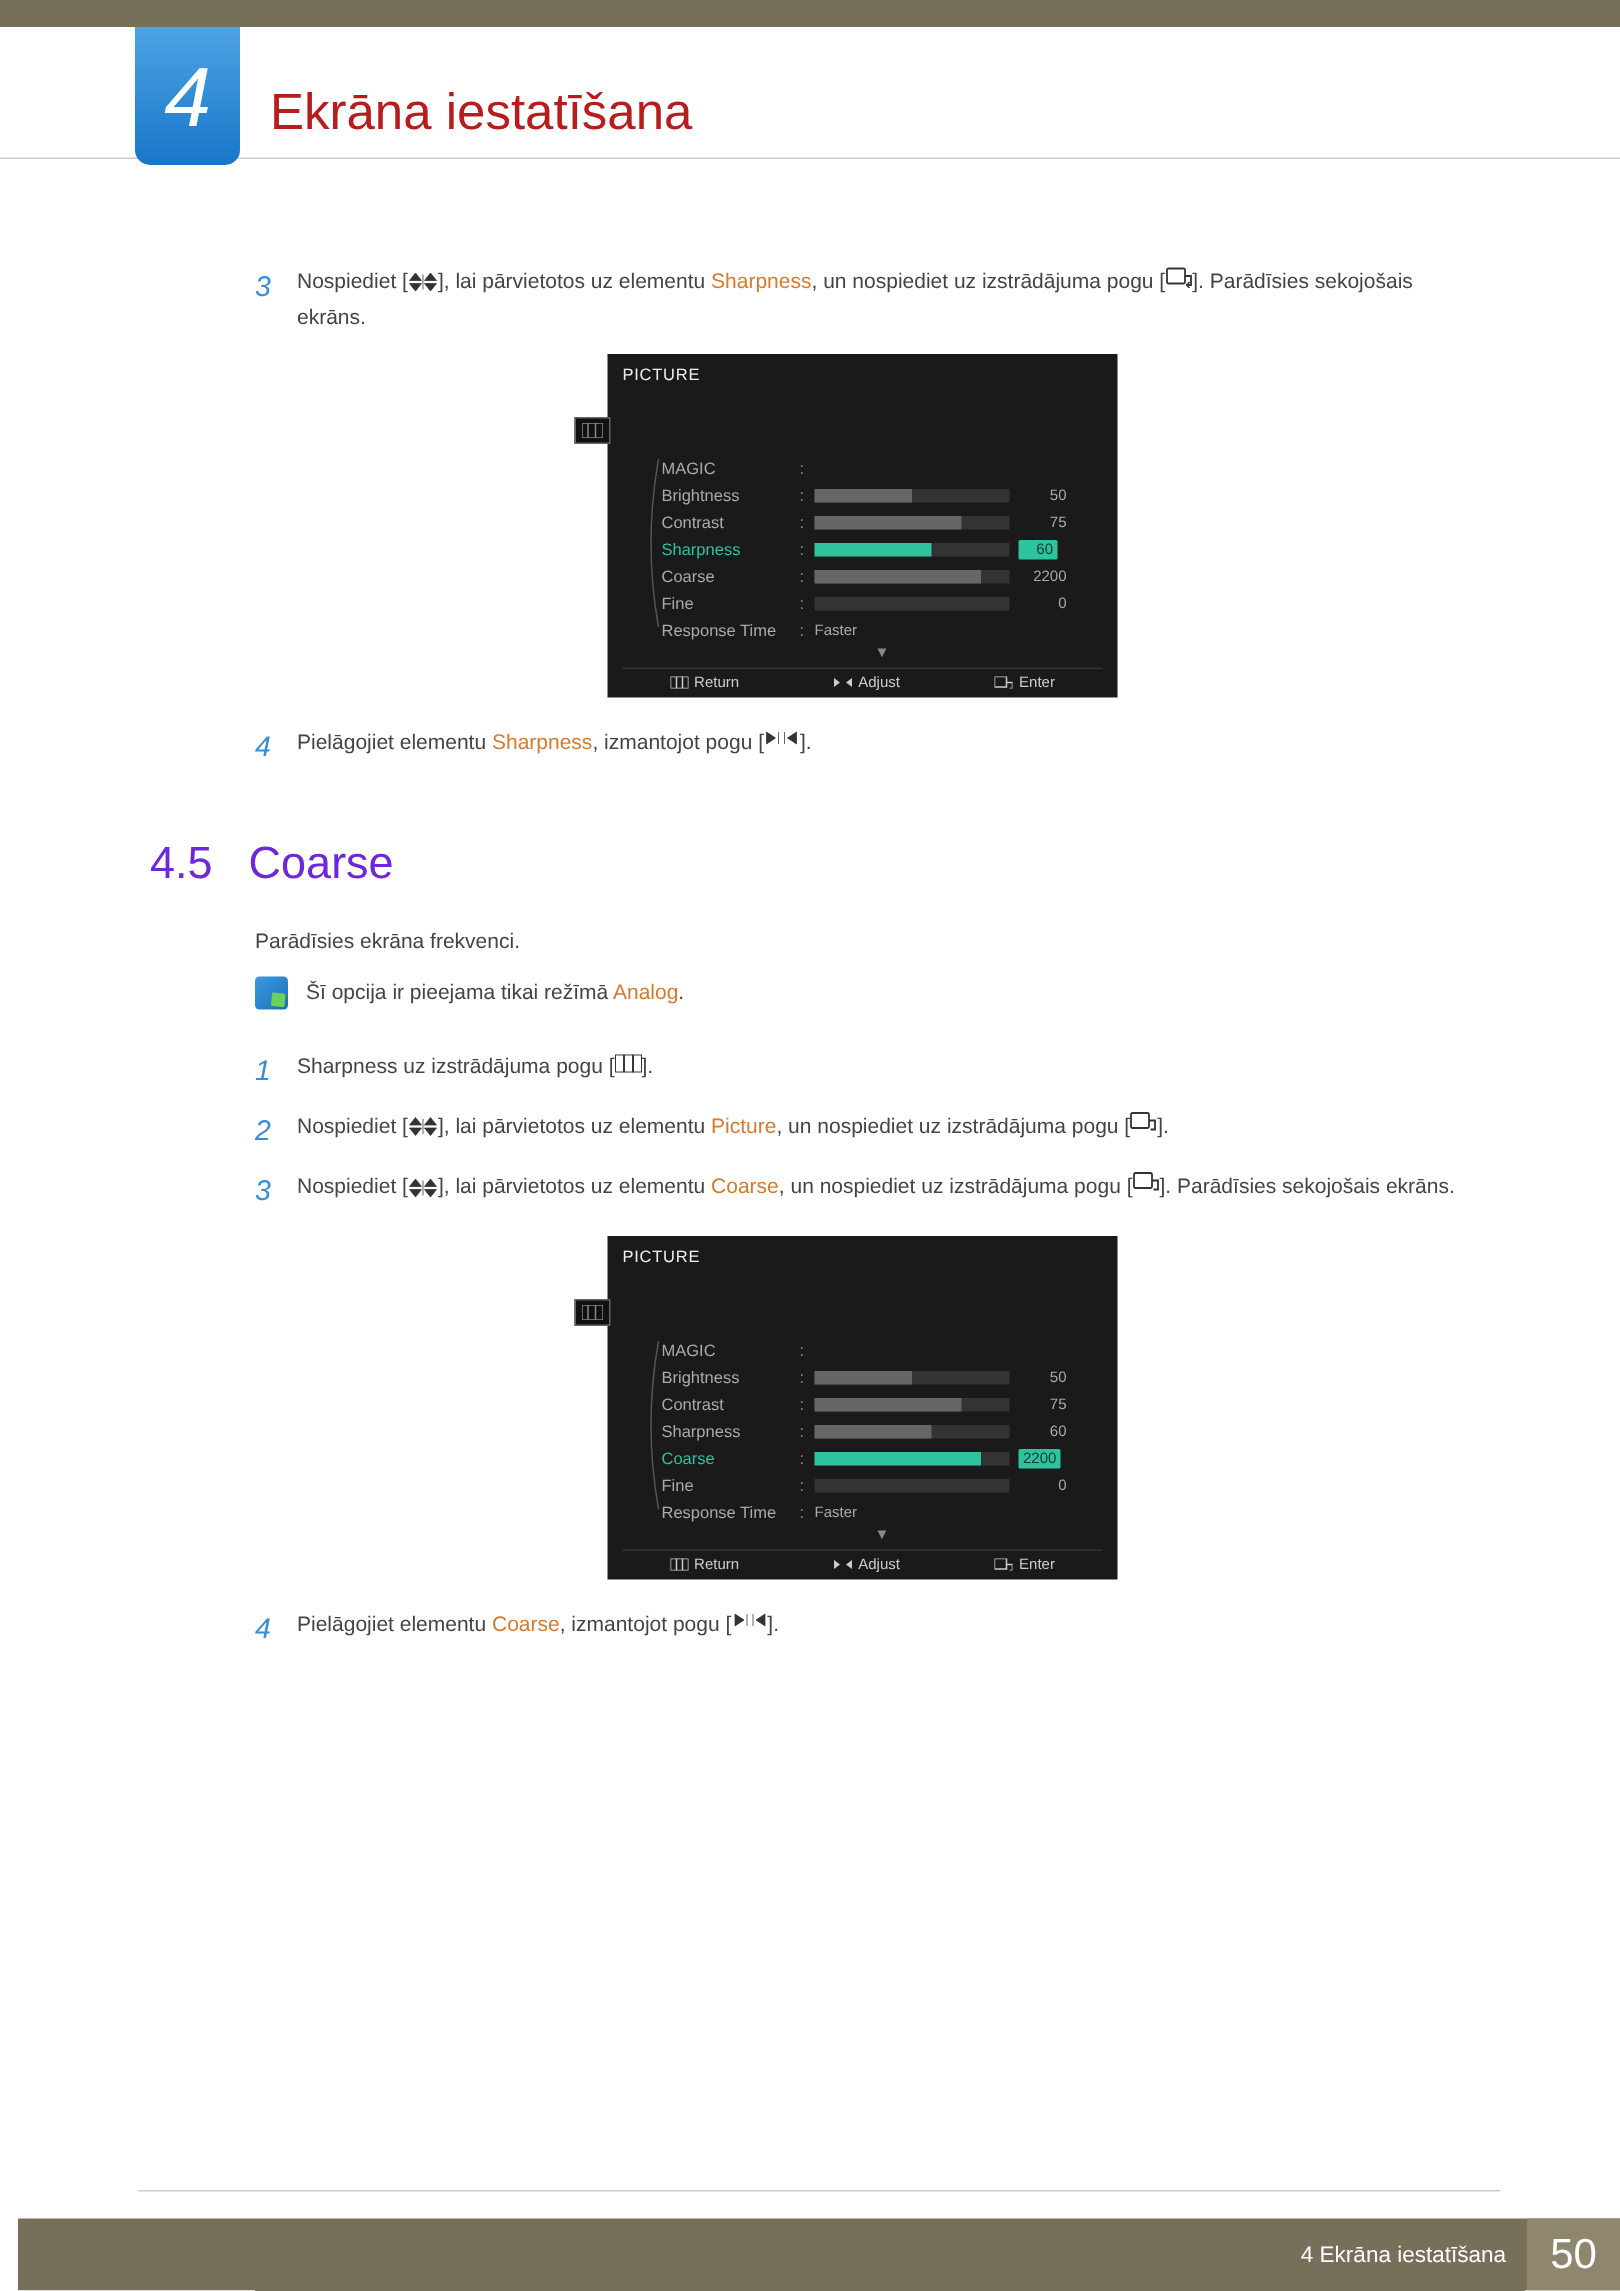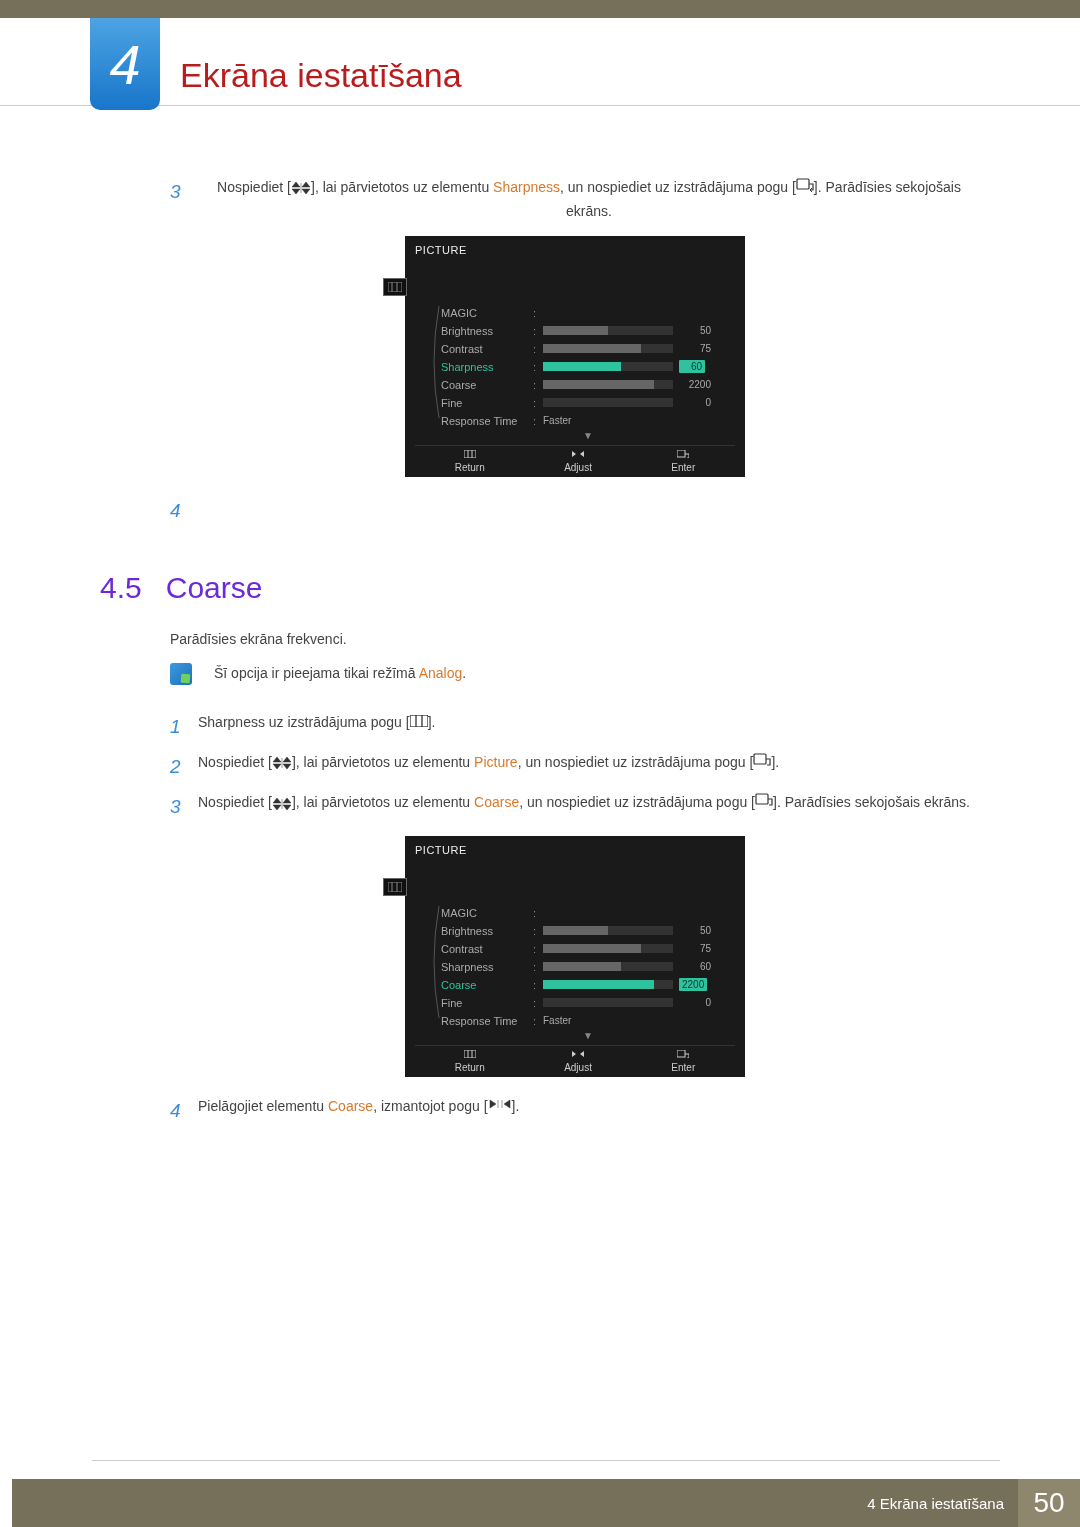--- a/index.html
+++ b/index.html
@@ -8,21 +8,21 @@
   .top-bar { background: #76705a; height: 18px; }
   
   .header { padding: 20px 0 10px 90px; border-bottom: 1px solid #ccc; position: relative; }
   .chapter-tab { position: absolute; left: 90px; top: 0; width: 70px; height: 92px; background: linear-gradient(180deg, #4da3e3, #1876c9); border-radius: 0 0 10px 10px; display: flex; align-items: center; justify-content: center; }
   .chapter-tab span { color: #fff; font-size: 56px; font-weight: 300; font-style: italic; }
   .chapter-title { margin-left: 90px; font-size: 34px; color: #b91c1c; font-weight: 400; padding-top: 18px; }
   
   .content { padding: 70px 100px 0 170px; }
   .step { display: flex; margin-bottom: 8px; line-height: 1.7; }
   .step-num { color: #3b8dd6; font-style: italic; font-size: 19px; width: 28px; flex-shrink: 0; }
-  .step-text { font-size: 14px; color: #444; text-align: center; }
+  .step-text { font-size: 14px; color: #444; }
   .kw { color: #d87a2e; }
   
   .icon-nav { display: inline-flex; align-items: center; vertical-align: middle; }
   .icon-nav svg { width: 20px; height: 14px; }
   .icon-enter svg { width: 18px; height: 14px; }
   .icon-menu svg { width: 18px; height: 12px; }
   .icon-lr svg { width: 24px; height: 14px; }
   
   .osd { width: 340px; margin: 12px auto 18px auto; background: #1a1a1a; color: #bbb; font-size: 11px; padding: 8px 10px 4px 10px; }
   .osd-title { color: #eee; font-size: 11px; margin-bottom: 6px; text-align: left; letter-spacing: 0.5px; }
@@ -38,26 +38,26 @@
   .osd-label.sel-coarse { color: #2ec29e; }
   .osd-colon { width: 10px; color: #888; }
   .osd-bar-wrap { width: 130px; height: 9px; background: #333; position: relative; margin-right: 6px; }
   .osd-bar-fill { height: 100%; background: #666; }
   .osd-bar-fill.sel { background: #2ec29e; }
   .osd-val { width: 32px; text-align: right; color: #aaa; font-size: 10px; }
   .osd-val.sel { background: #2ec29e; color: #0c3a2e; padding: 1px 3px; border-radius: 1px; width: auto; min-width: 26px; }
   .osd-faster { color: #aaa; font-size: 10px; }
   .osd-arrowdown { text-align: center; color: #888; font-size: 10px; }
   .osd-footer { display: flex; justify-content: space-around; border-top: 1px solid #333; margin-top: 4px; padding-top: 4px; font-size: 10px; color: #ccc; }
-  .osd-footer span { display: flex; align-items: center; gap: 4px; flex-direction: column; }
+  .osd-footer span { display: flex; align-items: center; gap: 4px; }
   
   .section-h1 { color: #6d28d9; font-size: 30px; font-weight: 400; margin: 44px 0 26px -70px; }
   .section-h1 .sn { margin-right: 24px; }
   .section-p { font-size: 14px; color: #444; margin-bottom: 16px; }
-  .note-row { display: flex; align-items: flex-start; gap: 22px; margin-bottom: 26px; }
+  .note-row { display: flex; align-items: flex-start; gap: 12px; margin-bottom: 26px; }
   .note-icon { width: 22px; height: 22px; background: linear-gradient(135deg, #3b9be0, #1c6fba); border-radius: 3px; position: relative; flex-shrink: 0; }
   .note-icon::after { content: ""; position: absolute; right: 2px; bottom: 2px; width: 9px; height: 9px; background: #6fd05d; border-radius: 1px; transform: rotate(5deg); }
   .note-text { font-size: 14px; color: #444; padding-top: 2px; }
   .section-h2 { color: #3b8dd6; font-size: 18px; font-weight: 700; margin: 8px 0 18px 0; }
   .section-h2 .sn2 { margin-right: 10px; }
   
   .footer { position: absolute; bottom: 0; left: 12px; right: 0; }
   .footer-rule { height: 1px; background: #ccc; margin: 0 80px 0 80px; }
   .footer-bar { background: #76705a; height: 48px; display: flex; align-items: center; justify-content: flex-end; padding-right: 0; }
   .footer-text { color: #fff; font-size: 15px; margin-right: 14px; }
@@ -178,20 +178,25 @@
             <rect x="0" y="0" width="8" height="7" fill="none" stroke="#ccc"></rect>
             <path d="M8 4 L12 4 L12 8 L10 8" fill="none" stroke="#ccc"></path>
           </svg>
           <span>Enter</span>
         </span>
     </div>
   </div>
 
   <div class="step">
     <div class="step-num">4</div>
+    <div class="step-text">
+      <span>Pielāgojiet elementu </span><span class="kw">Sharpness</span><span>, izmantojot pogu [</span><span class="icon-lr"><svg viewBox="0 0 24 14">
+            <path d="M8 7 L2 3 L2 11 Z M10 3 L10 11 M14 3 L14 11 M16 7 L22 3 L22 11 Z" fill="#333" stroke="#333" stroke-width="0.5"></path>
+          </svg></span><span>].</span>
+    </div>
   </div>
 
   <div class="section-h1"><span class="sn">4.5</span><span>Coarse</span></div>
   <p class="section-p">Parādīsies ekrāna frekvenci.</p>
   <div class="note-row">
     <div class="note-icon"></div>
     <div class="note-text"><span>Šī opcija ir pieejama tikai režīmā </span><span class="kw">Analog</span><span>.</span></div>
   </div>
 
   <div class="step">

